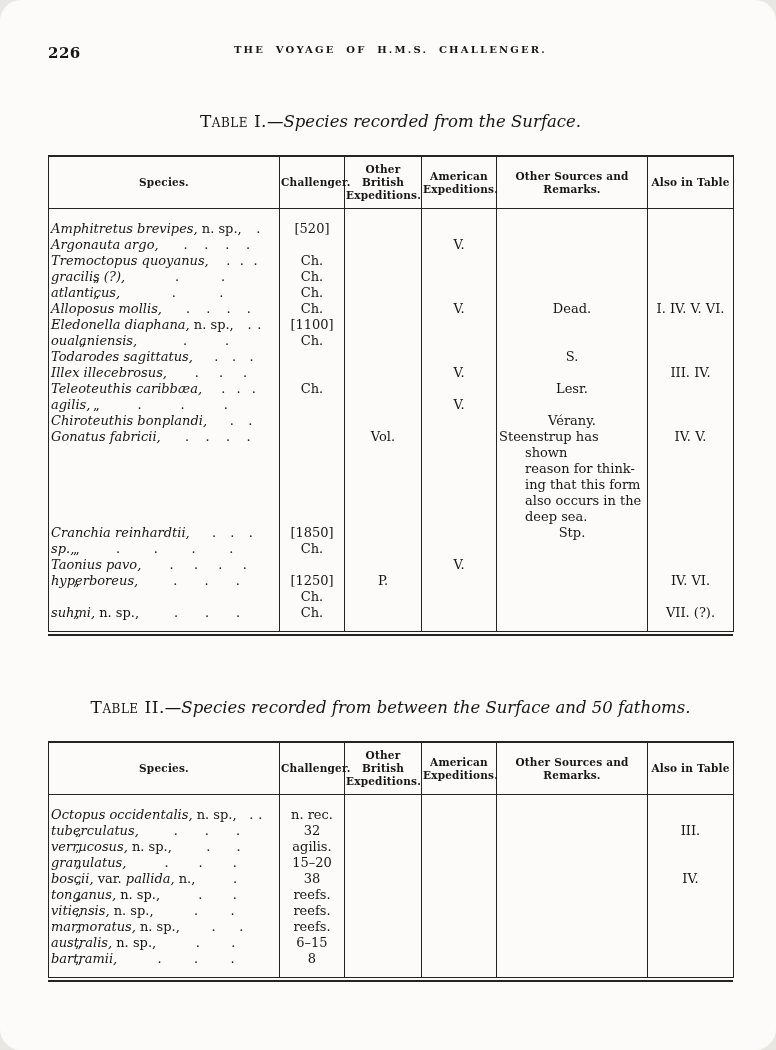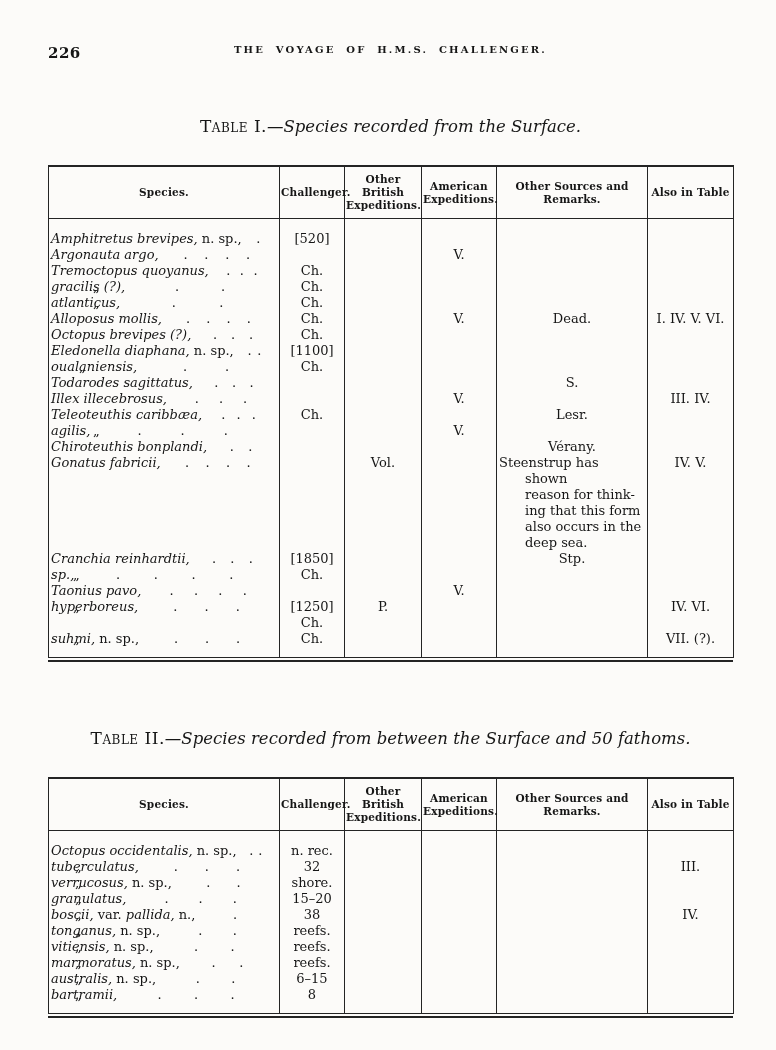--- a/index.html
+++ b/index.html
@@ -1,25 +1,26 @@
 <!DOCTYPE html>
 <html><head>
 <meta charset="utf-8">
 <style>
   html,body{margin:0;padding:0;background:#e9e7e2;}
   .page{
     width:776px;height:1050px;box-sizing:border-box;
     margin:0 auto;background:#fcfbf9;color:#161616;
     padding:44px 43px 0 48px;position:relative;
     font-family:"DejaVu Serif","Liberation Serif",serif;
+    border-radius:21px;
   }
   .pagehead{position:relative;height:22px;}
   .pagenum{position:absolute;left:0;top:0;font-size:15px;font-weight:700;letter-spacing:.5px;}
   .runtitle{text-align:center;font-size:10px;font-weight:700;letter-spacing:2.2px;word-spacing:5px;}
-  .cap{margin:0;text-align:center;line-height:28px;white-space:nowrap;}
+  .cap{margin:0;text-align:center;line-height:18px;white-space:nowrap;}
   .cap .lbl{font-variant:small-caps;font-size:17px;letter-spacing:.5px;}
   .cap .ttl{font-style:italic;font-size:16.5px;}
   .cap1{margin-top:46px;}
   .cap2{margin-top:62px;}
   table.sptable{
     border-collapse:collapse;table-layout:fixed;width:685px;margin-top:24px;
     border:1px solid #242424;border-top-width:2px;
   }
   .thickrule{height:2px;background:#242424;margin-top:2px;}
   table.sptable th{
@@ -173,37 +174,20 @@
           <td class="c">Ch.</td>
           <td class="c"></td>
           <td class="c">V.</td>
           <td>
             <div class="rem-c">Dead.</div>
           </td>
           <td class="also">I. IV. V. VI.</td>
         </tr>
         <tr>
           <td class="spc" style="--q: 0px; --n: 9px;">
-            <span class="nm"><span class="it">Octopus brevipes (?),</span></span>
-            <span class="lead">
-              <span>.</span>
-              <span>.</span>
-              <span>.</span>
-            </span>
-          </td>
-          <td class="c">Ch.</td>
-          <td class="c"></td>
-          <td class="c"></td>
-          <td>
-            <div class="rem-c"></div>
-          </td>
-          <td class="also"></td>
-        </tr>
-        <tr>
-          <td class="spc" style="--q: 0px; --n: 9px;">
             <span class="nm"><span class="it">Eledonella diaphana, </span><span class="rm">n. sp.,</span></span>
             <span class="lead">
               <span>.</span>
               <span>.</span>
             </span>
           </td>
           <td class="c">[1100]</td>
           <td class="c"></td>
           <td class="c"></td>
           <td>
@@ -488,21 +472,21 @@
         </tr>
         <tr>
           <td class="spc" style="--q: 26px; --n: 80px;">
             <span class="qm">„</span>
             <span class="nm"><span class="it">verrucosus, </span><span class="rm">n. sp.,</span></span>
             <span class="lead">
               <span>.</span>
               <span>.</span>
             </span>
           </td>
-          <td class="c">shore.</td>
+          <td class="c">agilis.</td>
           <td class="c"></td>
           <td class="c"></td>
           <td>
             <div class="rem-c"></div>
           </td>
           <td class="also"></td>
         </tr>
         <tr>
           <td class="spc" style="--q: 26px; --n: 80px;">
             <span class="qm">„</span>

